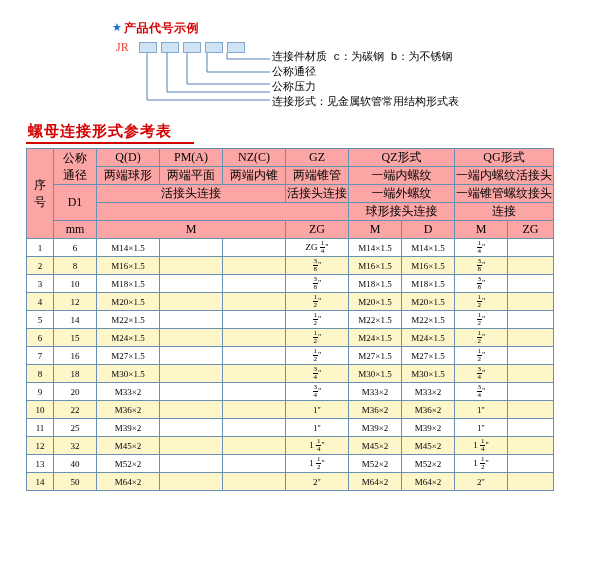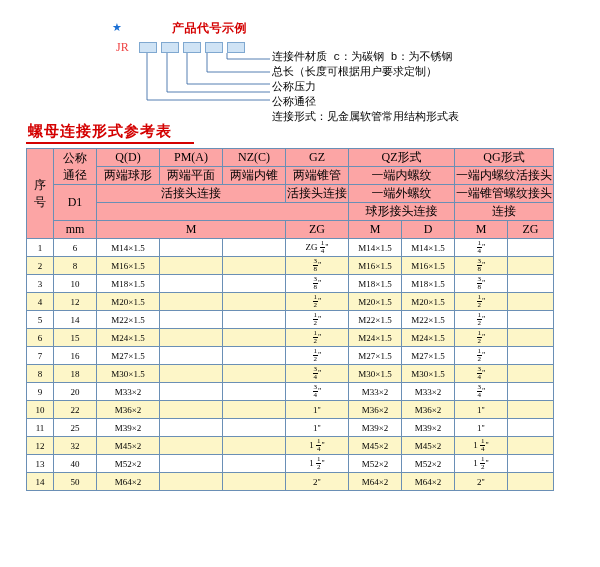--- a/index.html
+++ b/index.html
@@ -14,21 +14,20 @@
   
   .code-block{position:relative;height:108px;}
   .star{
     position:absolute;left:112px;top:22px;
     color:#1a6fd4;font-size:11px;line-height:11px;
   }
   .code-title{
     position:absolute;left:124px;top:20px;
     font-size:12px;font-weight:bold;color:#d40000;
     letter-spacing:0.5px;
-    margin-left:48px;
   }
   .jr{
     position:absolute;left:116px;top:40px;
     font-size:12px;color:#ef4444;font-family:"Liberation Serif",serif;
   }
   .boxes{position:absolute;left:139px;top:42px;display:flex;gap:4px;}
   .boxes i{
     display:block;width:16px;height:9px;
     border:1px solid #7fa8d0;background:#cfe3f5;
   }
@@ -99,23 +98,22 @@
 
     <path d="M147,53 L147,100 L270,100" stroke="#2a5d9e" fill="none" stroke-width="0.8"></path>
     <path d="M167,53 L167,92 L270,92" stroke="#2a5d9e" fill="none" stroke-width="0.8"></path>
     <path d="M187,53 L187,84 L270,84" stroke="#2a5d9e" fill="none" stroke-width="0.8"></path>
     <path d="M207,53 L207,72 L270,72" stroke="#2a5d9e" fill="none" stroke-width="0.8"></path>
     <path d="M227,53 L227,59 L270,59" stroke="#2a5d9e" fill="none" stroke-width="0.8"></path>
   </svg>
 
   <div class="legend">
     <div>连接件材质  c：为碳钢  b：为不锈钢</div>
-    <div>总长（长度可根据用户要求定制）</div>
+    <div>公称通径</div>
     <div>公称压力</div>
-    <div>公称通径</div>
     <div>连接形式：见金属软管常用结构形式表</div>
   </div>
 </div>
 
 <div class="sec-title">螺母连接形式参考表</div>
 <div class="sec-underline"></div>
 
 <table>
   <thead>
     <tr>

